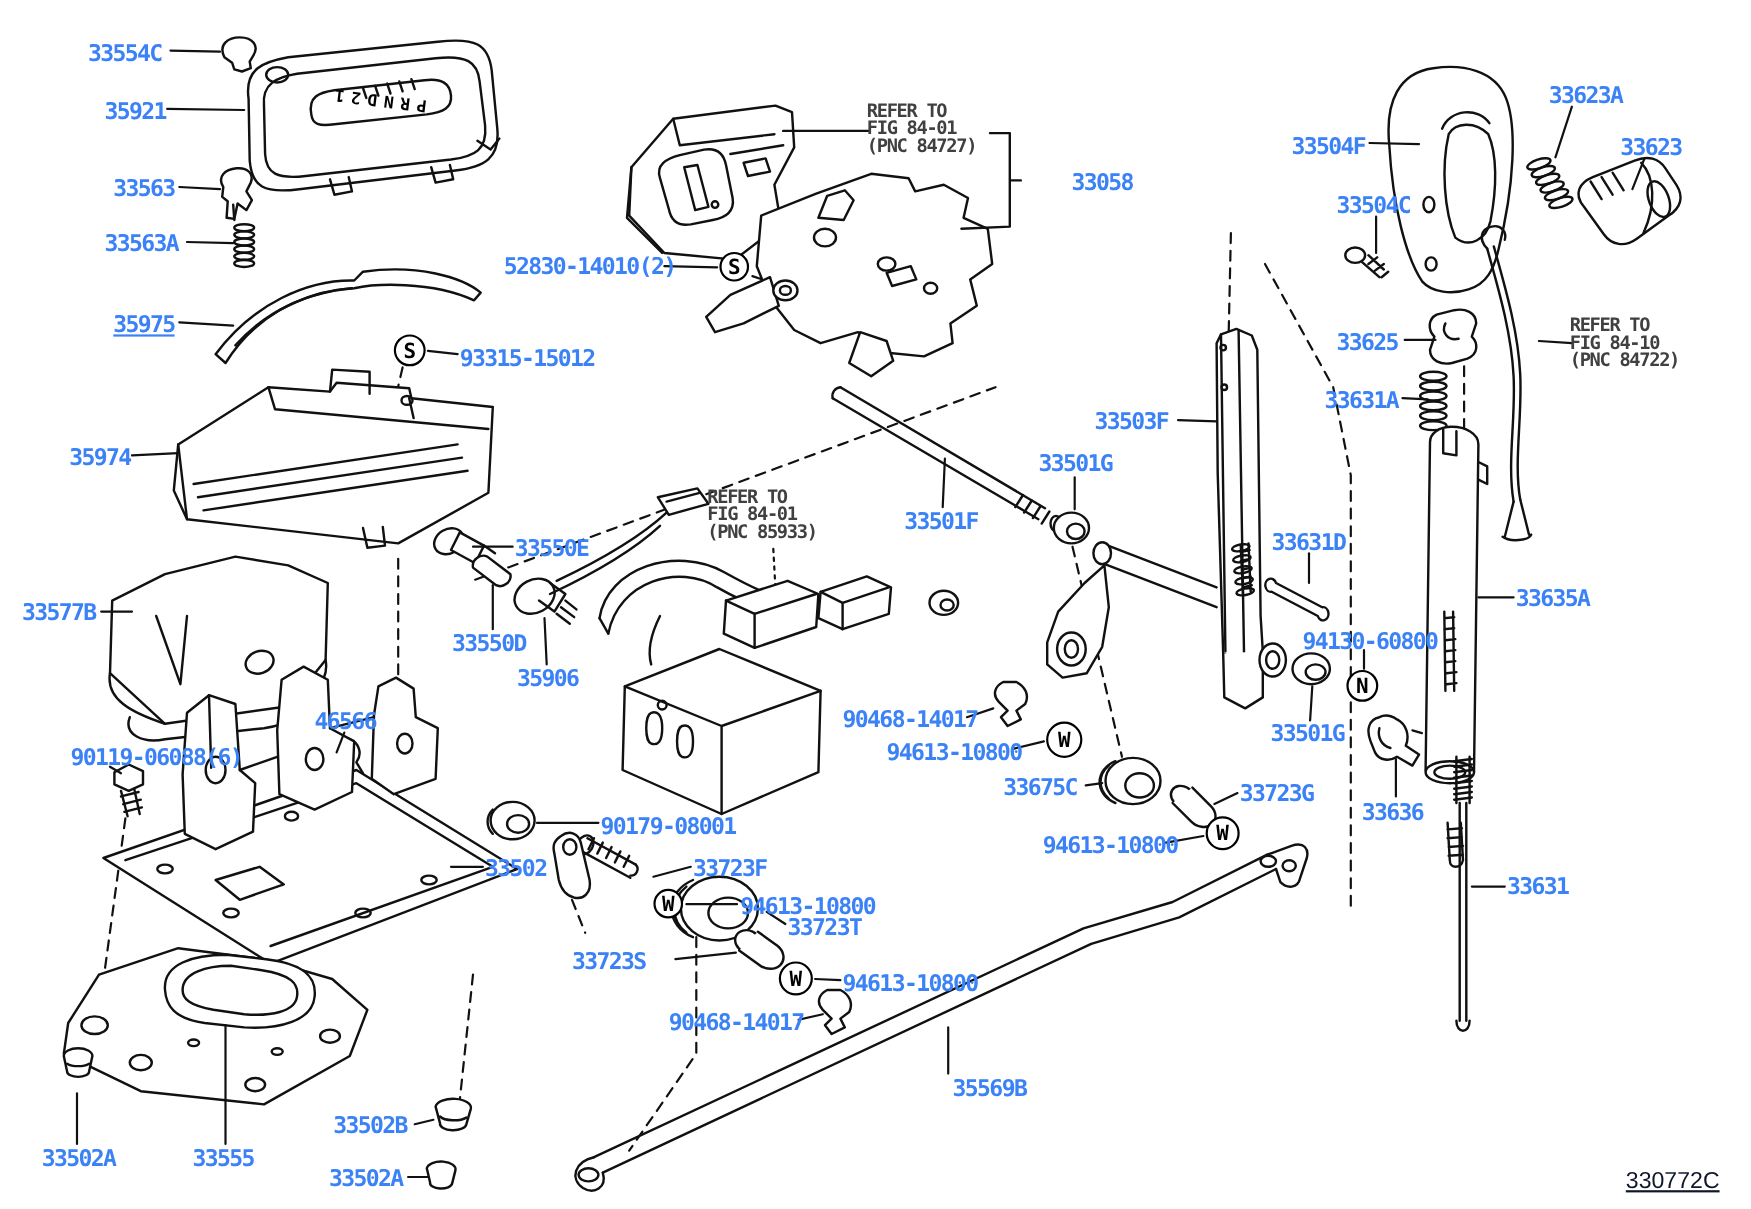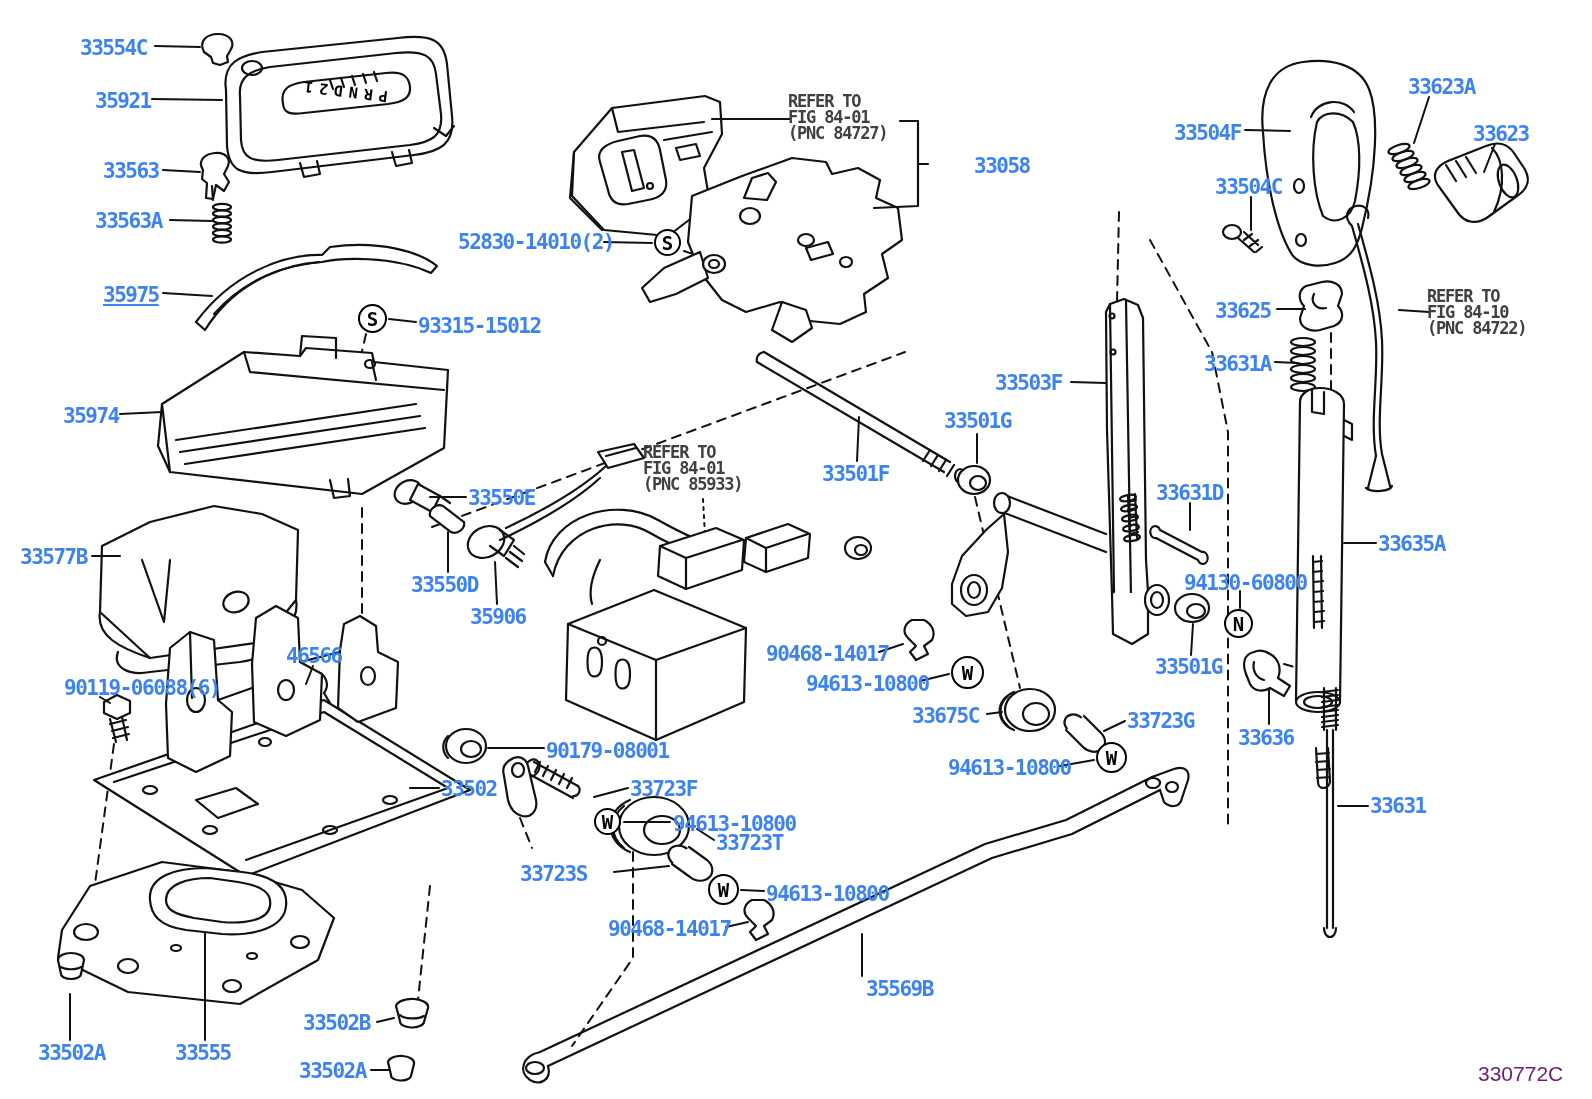--- a/index.html
+++ b/index.html
@@ -7,21 +7,21 @@
          font-family:"DejaVu Sans Mono",monospace;}
   #art{position:absolute;left:0;top:0;}
   .part-label{position:absolute;font:bold 21px "DejaVu Sans Mono",monospace;
               letter-spacing:-1.5px;color:#3b82f6;white-space:nowrap;z-index:5;}
   .note{position:absolute;font:bold 17px "DejaVu Sans Mono",monospace;letter-spacing:-1.2px;
         line-height:16px;color:#404040;white-space:pre;z-index:5;}
   .symbol{position:absolute;border:2.6px solid #000;border-radius:50%;background:#fff;
           display:flex;align-items:center;justify-content:center;
           font:bold 19px "DejaVu Sans Mono",monospace;color:#000;z-index:6;}
   .footer-code{position:absolute;left:1478px;top:1062px;font:21px "Liberation Sans",sans-serif;
-               color:#701a75;z-index:5;}
+               color:#0f172a;z-index:5;text-decoration:underline;}
   .bezel-text{position:absolute;left:288px;top:82px;width:110px;text-align:center;
               font:bold 15px "DejaVu Sans Mono",monospace;letter-spacing:6px;color:#000;
               transform:rotate(187deg);z-index:4;}
 </style>
 </head>
 <body>
 
 <div id="stage">
 
 <svg id="art" width="1592" height="1099" viewBox="0 0 1592 1099">

